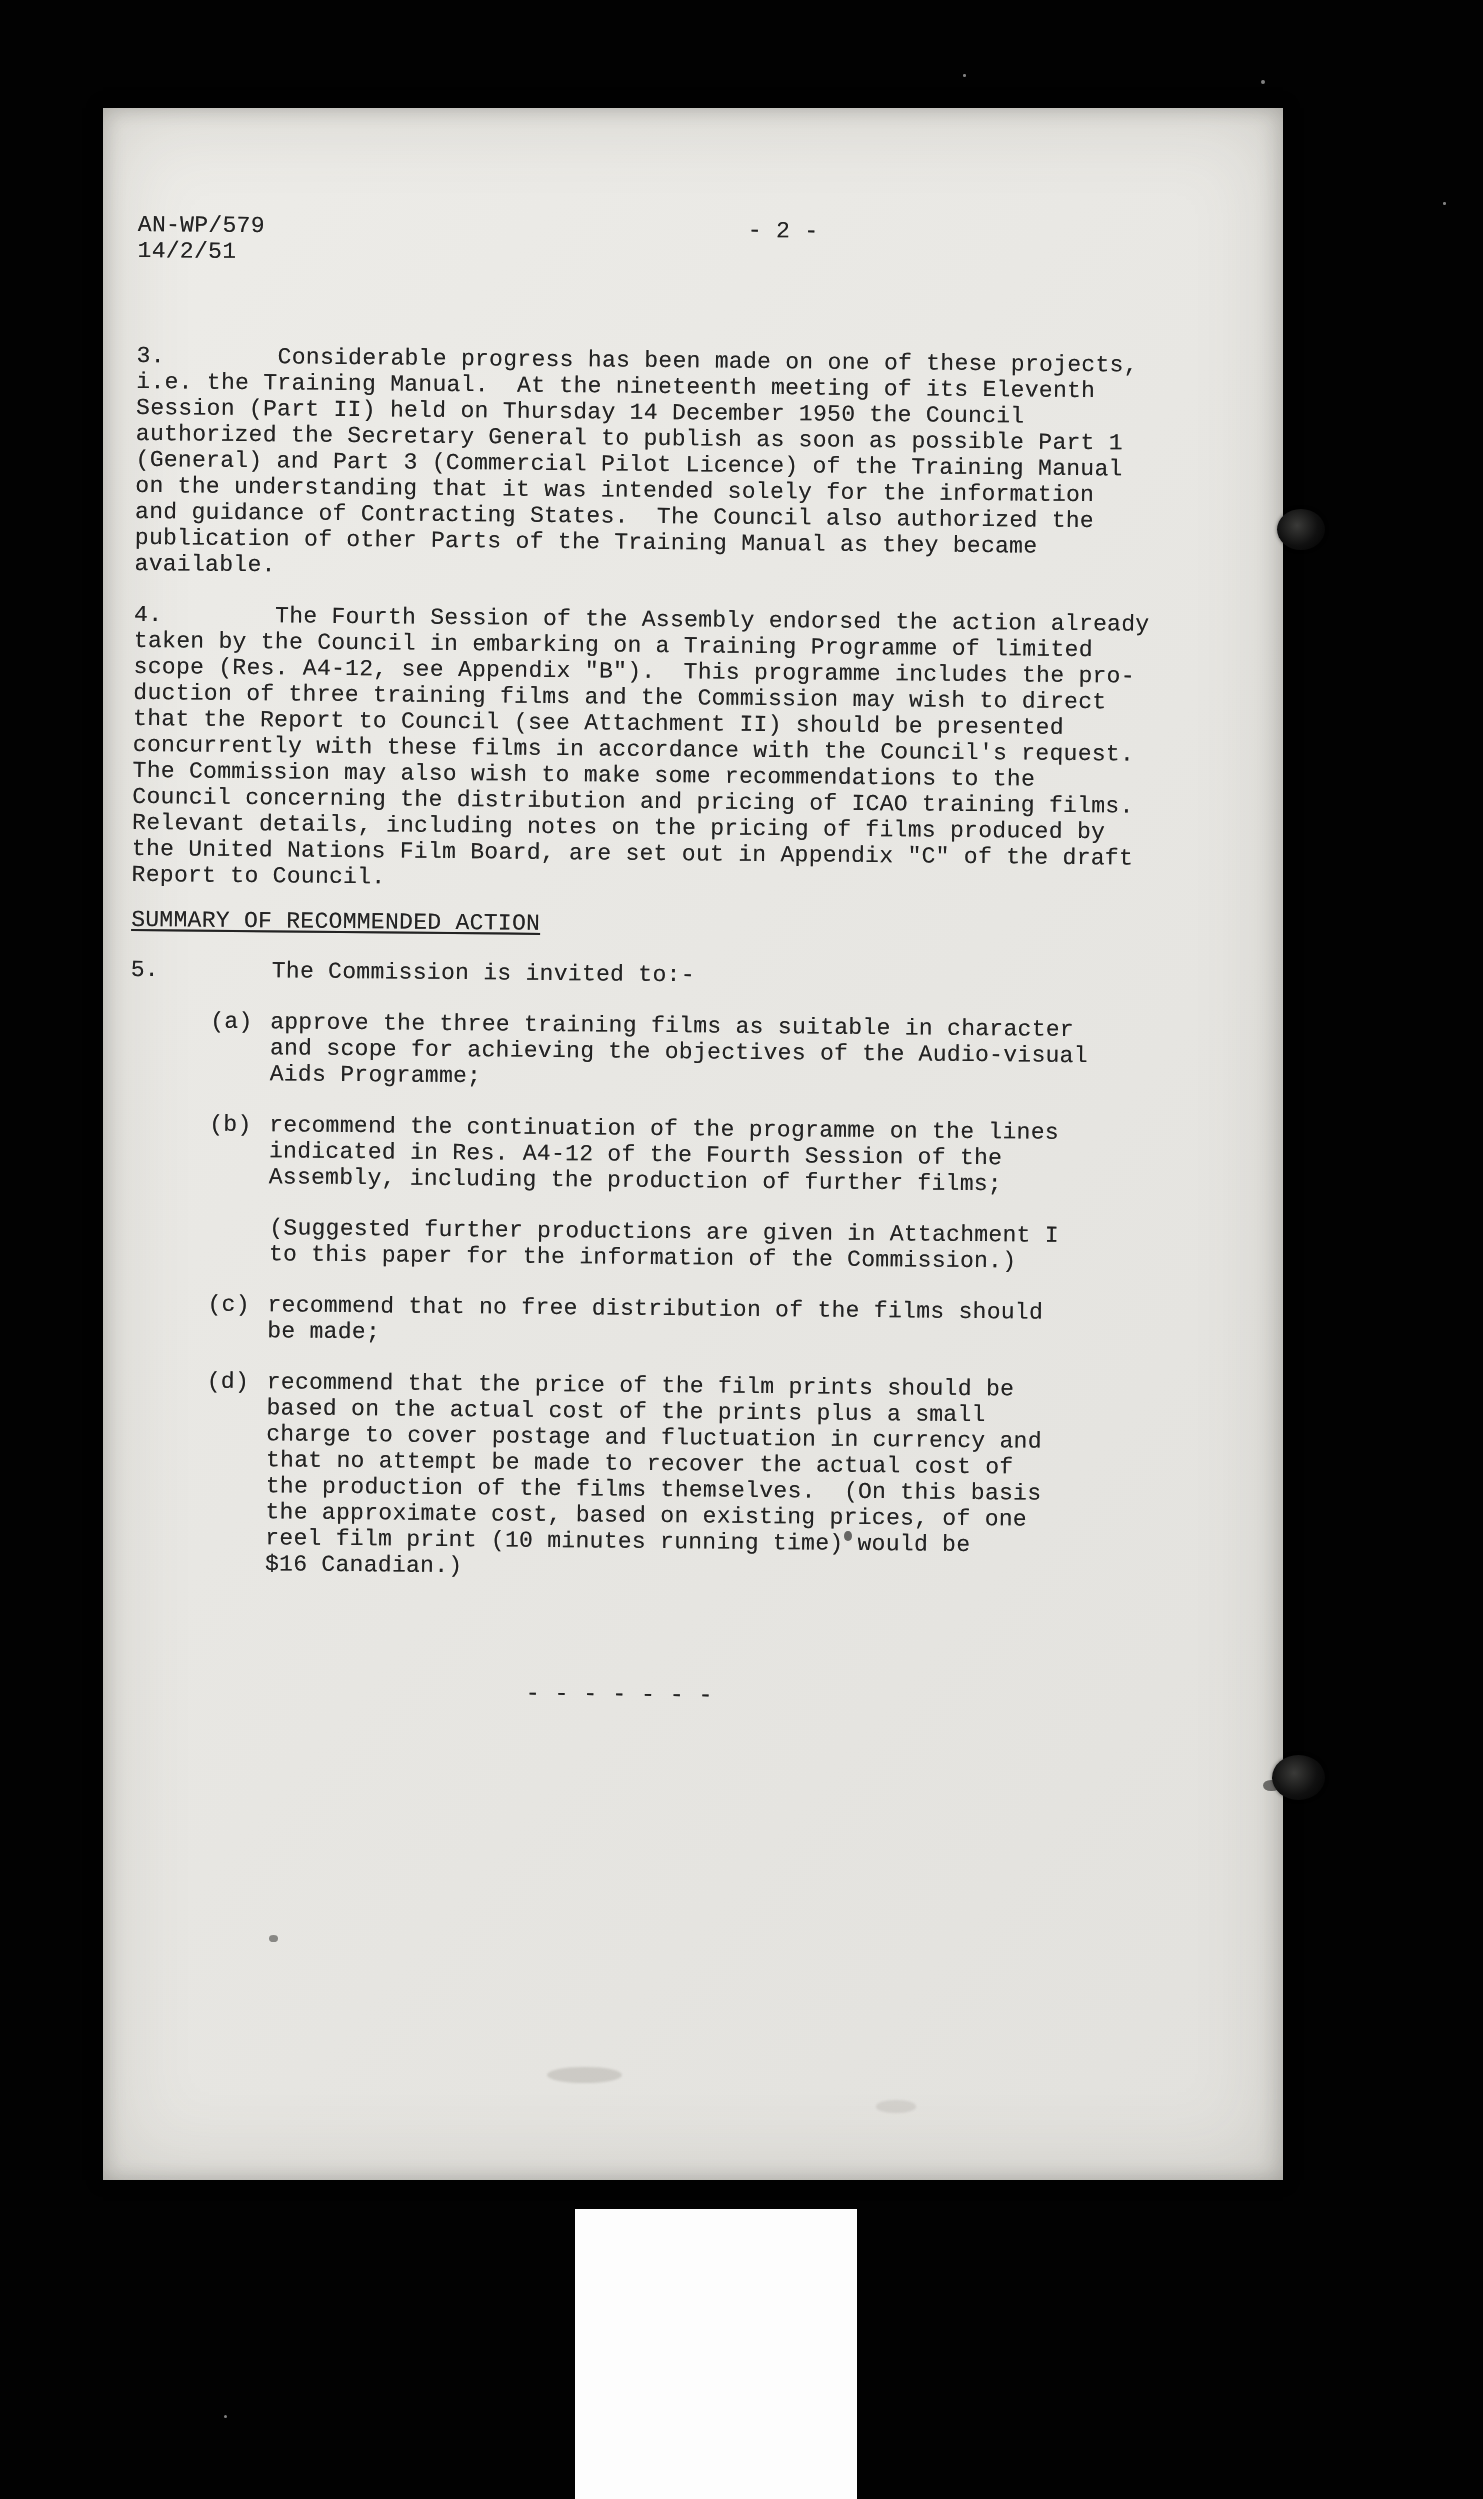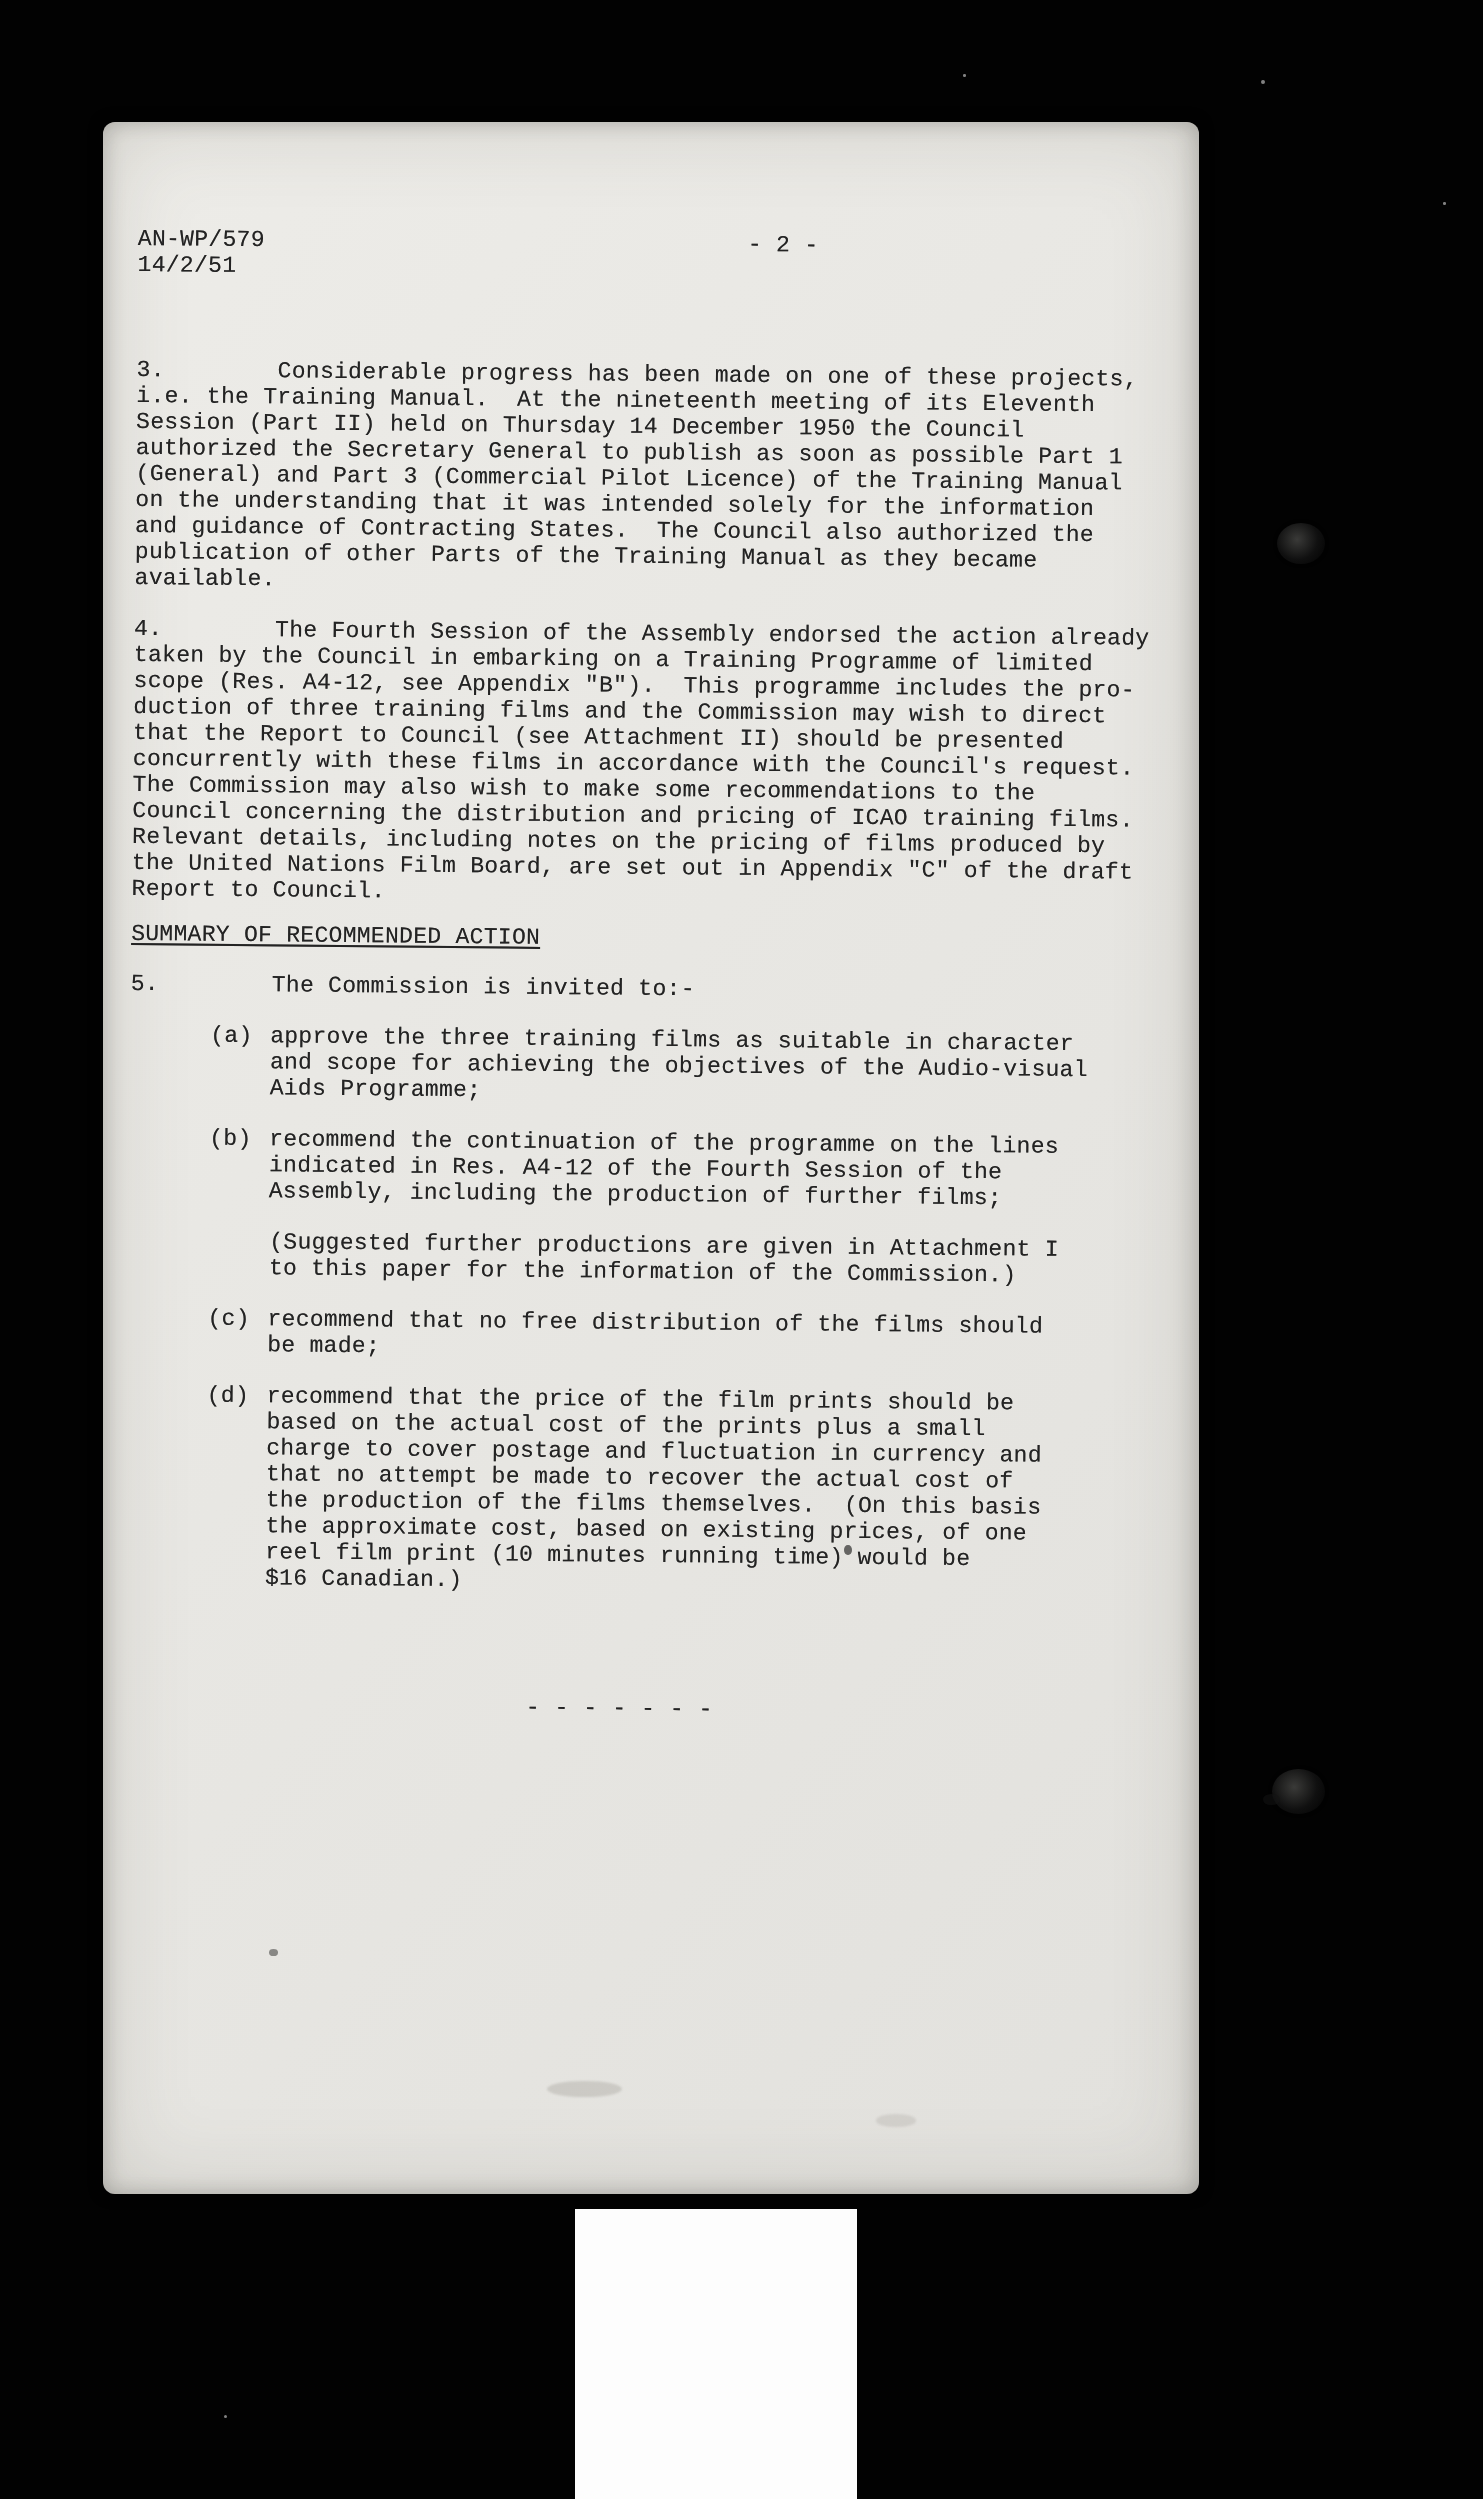--- a/index.html
+++ b/index.html
@@ -11,30 +11,29 @@
     position: relative;
     width: 1484px;
     height: 2500px;
     background: #020202;
     overflow: hidden;
     font-family: "Liberation Mono", "DejaVu Sans Mono", monospace;
   }
   .paper {
     position: absolute;
     left: 103px;
-    top: 122px;
-    width: 1096px;
+    top: 108px;
+    width: 1180px;
     height: 2072px;
     background: linear-gradient(130deg, #edecE8 0%, #e8e7e3 45%, #e2e1dd 100%);
     box-shadow:
       inset 0 0 88px rgba(90, 85, 72, 0.20),
       inset -6.3px 0 21.4px rgba(0, 0, 0, 0.14),
       inset 6.3px 0 19px rgba(0, 0, 0, 0.10),
       0 0 14px rgba(0, 0, 0, 0.65);
-    border-radius: 12px;
   }
   .content {
     position: absolute;
     left: 35px;
     top: 104px;
     width: 1106px;
     transform: rotate(0.55deg);
     transform-origin: 0 0;
     color: #232323;
     font-size: 23px;

